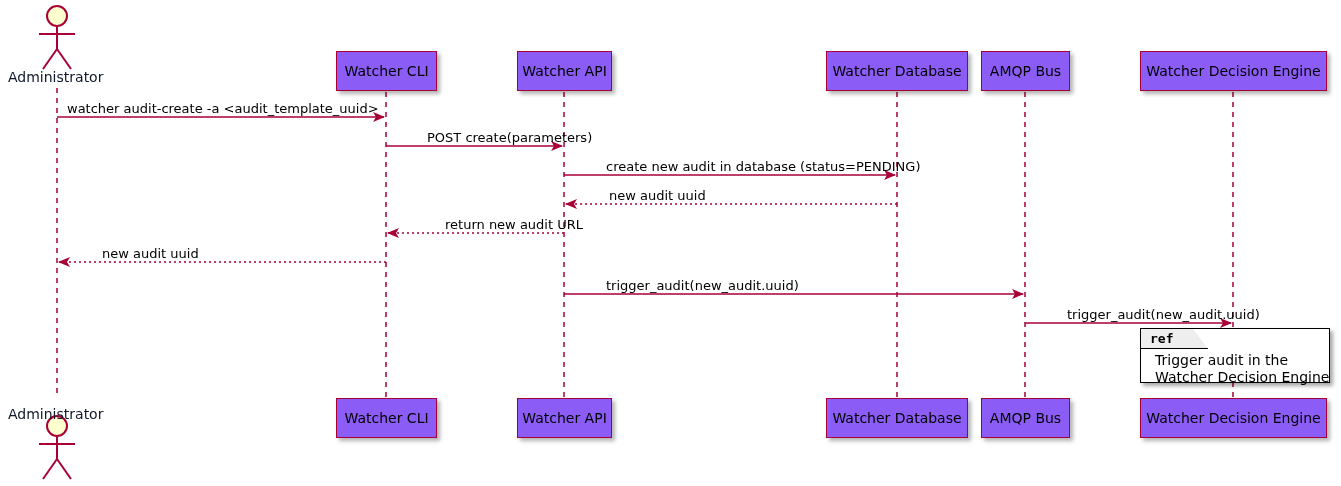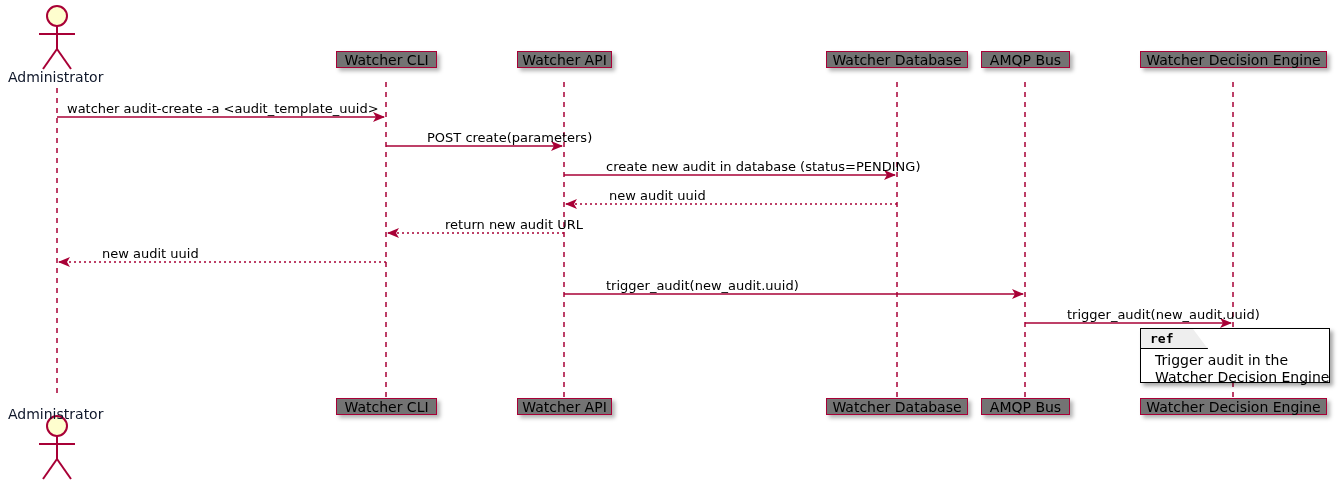--- a/index.html
+++ b/index.html
@@ -21,32 +21,32 @@
     position: absolute;
     left: 0;
     top: 0;
     width: 1341px;
     height: 486px;
   }
   
   .participant {
     position: absolute;
     box-sizing: border-box;
-    background: #737373;
+    background: #8b5cf6;
     border: 1.5px solid #A80036;
     color: #000000;
     font-size: 14px;
     line-height: 1;
     display: flex;
     align-items: center;
     justify-content: center;
     white-space: nowrap;
     box-shadow: 3px 3px 4px rgba(0,0,0,0.30);
     padding: 0 9px;
-    height: 17px;
+    height: 40px;
   }
   
   .actor-label {
     position: absolute;
     font-size: 14px;
     color: #0f172a;
     white-space: nowrap;
     line-height: 1;
   }
   

